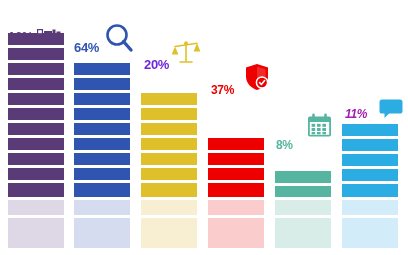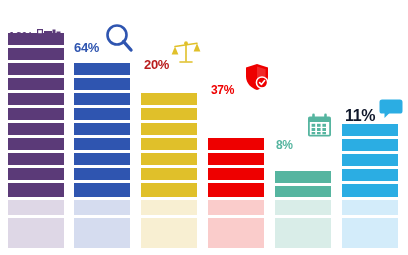--- a/index.html
+++ b/index.html
@@ -112,21 +112,21 @@
       <div class="seg" style="height:15px;background:#F8EFD2;"></div>
       <div class="seg" style="height:14px;background:#E0C02A;"></div>
       <div class="seg" style="height:12px;background:#E0C02A;"></div>
       <div class="seg" style="height:12px;background:#E0C02A;"></div>
       <div class="seg" style="height:12px;background:#E0C02A;"></div>
       <div class="seg" style="height:12px;background:#E0C02A;"></div>
       <div class="seg" style="height:12px;background:#E0C02A;"></div>
       <div class="seg" style="height:12px;background:#E0C02A;"></div>
     </div>
   </div>
-  <div class="label" style="left:144px;top:58px;color:#b91c1c;">20%</div>
+  <div class="label" style="left:144px;top:58px;color:#6d28d9;">20%</div>
   <div class="icon" style="left:171px;top:40px;">
     <svg width="30" height="26" viewBox="0 0 30 26">
       <g fill="none" stroke="#E0C02A" stroke-width="1.6" stroke-linecap="round">
         <line x1="15" y1="3" x2="15" y2="21"></line>
         <line x1="4" y1="6.5" x2="26" y2="3.2"></line>
         <line x1="9" y1="22" x2="21" y2="22"></line>
       </g>
       <circle cx="15" cy="3.2" r="1.9" fill="#E0C02A"></circle>
       <path d="M4 6.5 L0.6 14.5 L7.4 14.5 Z" fill="#E0C02A"></path>
       <path d="M26 3.2 L22.6 11.4 L29.4 11.4 Z" fill="#E0C02A"></path>
@@ -189,21 +189,21 @@
       <div class="seg" style="height:15px;background:#D3ECFA;"></div>
       <div class="seg" style="height:15px;background:#D3ECFA;"></div>
       <div class="seg" style="height:15px;background:#D3ECFA;"></div>
       <div class="seg" style="height:13px;background:#2BADE3;"></div>
       <div class="seg" style="height:12px;background:#2BADE3;"></div>
       <div class="seg" style="height:12px;background:#2BADE3;"></div>
       <div class="seg" style="height:12px;background:#2BADE3;"></div>
       <div class="seg" style="height:12px;background:#2BADE3;"></div>
     </div>
   </div>
-  <div class="label" style="left:345px;top:108px;color:#0f172a;font-size:16px;">11%</div>
+  <div class="label" style="left:345px;top:108px;color:#a21caf;font-size:12px;font-style:italic;">11%</div>
   <div class="icon" style="left:379px;top:99px;">
     <svg width="24" height="20" viewBox="0 0 24 20">
       <rect x="0.5" y="0.5" width="23" height="14" rx="2.6" fill="#2BADE3"></rect>
       <path d="M5.5 14 L5.5 19 L10.5 14 Z" fill="#2BADE3"></path>
     </svg>
   </div>
 
 </div>
 
 </body></html>

